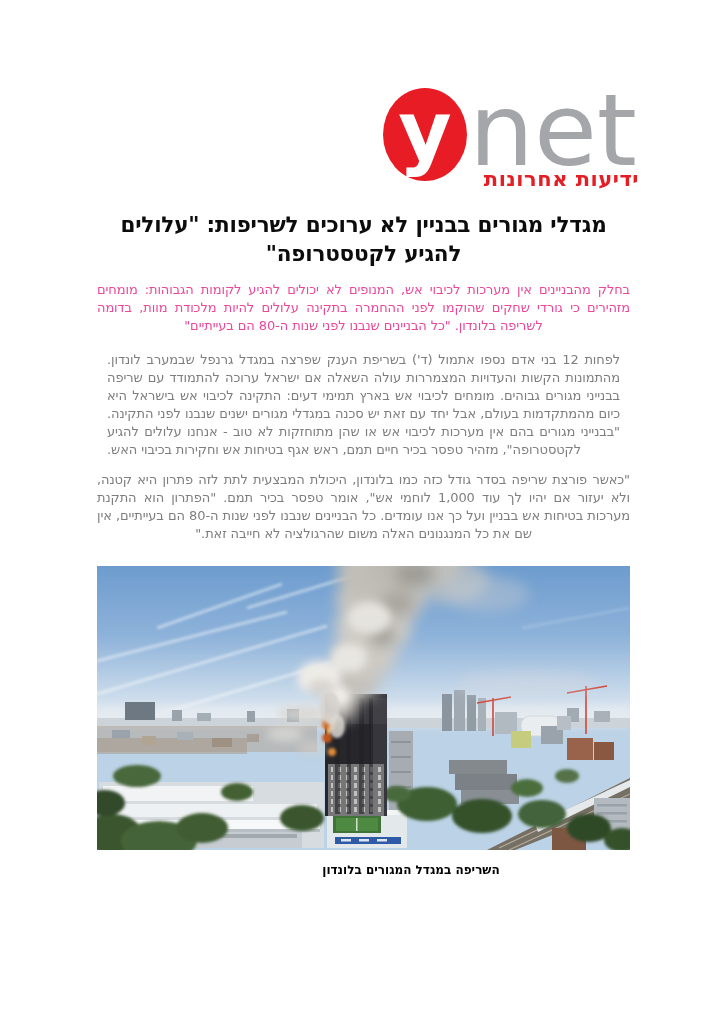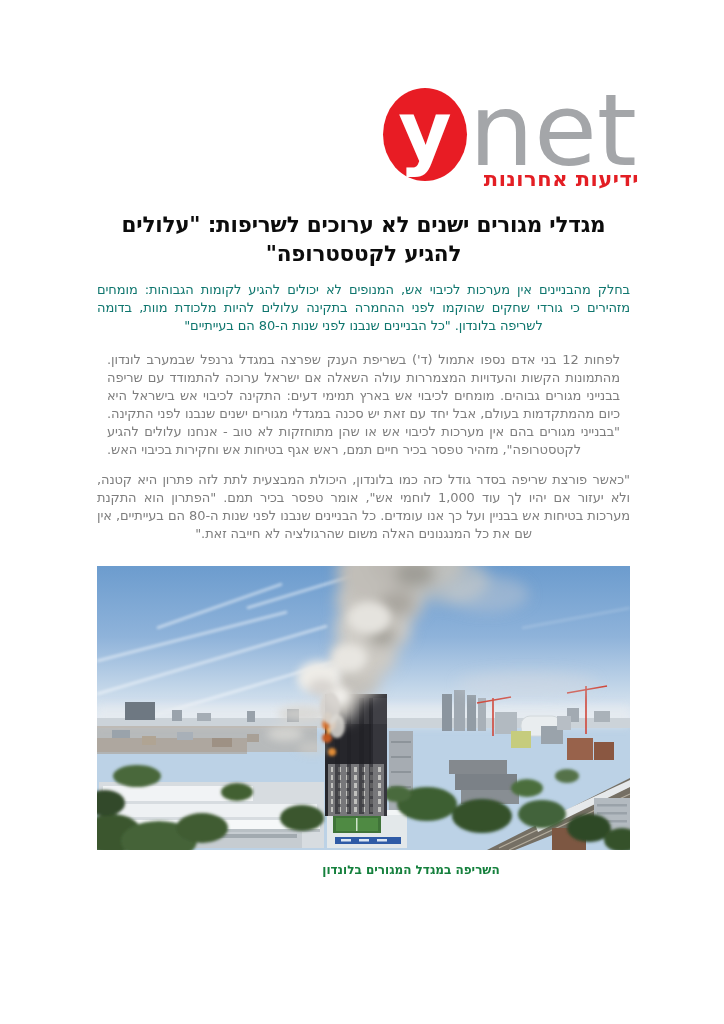--- a/index.html
+++ b/index.html
@@ -26,55 +26,55 @@
   
   main{padding:0 94px 0 97px;}
   .headline{
     margin:210px 0 0;direction:rtl;text-align:center;
     font-size:21.5px;line-height:29px;font-weight:bold;color:#0c0c0c;letter-spacing:-0.2px;
   }
   .para{
     direction:rtl;text-align:justify;font-size:13px;line-height:18px;letter-spacing:-0.1px;
   }
   .lead{
-    margin:13px 0 16px;color:#0f766e;
+    margin:13px 0 16px;color:#ec4899;
     -webkit-text-align-last:center;text-align-last:center;
   }
   .body-a{
     margin:12px 10px 0;color:#7e7e7e;
     -webkit-text-align-last:left;text-align-last:left;
   }
   .body-b{
     margin:12px 0 0;color:#7e7e7e;
     -webkit-text-align-last:center;text-align-last:center;
   }
   figure{margin:23px 0 0;padding:0;}
   .photo{width:533px;height:284px;overflow:hidden;background:#bcd2e6;}
   figcaption{
     margin-top:13px;direction:rtl;text-align:center;padding-left:95px;
-    font-size:12px;font-weight:bold;color:#15803d;
+    font-size:12px;font-weight:bold;color:#000000;
   }
 </style>
 </head>
 <body>
 
 <div class="page">
 
   <header class="logo">
     <div class="logo-circle">
       <span class="logo-y">y</span>
     </div>
     <svg class="logo-net-svg" width="172" height="95">
       <text x="0" y="79" font-family="DejaVu Sans, sans-serif" font-size="100" textLength="168" lengthAdjust="spacingAndGlyphs" fill="#a4a6a9">net</text>
     </svg>
     <div class="logo-tagline">ידיעות אחרונות</div>
   </header>
 
   <main>
-    <h1 class="headline">מגדלי מגורים ישנים לא ערוכים לשריפות: "עלולים להגיע לקטסטרופה"</h1>
+    <h1 class="headline">מגדלי מגורים בבניין לא ערוכים לשריפות: "עלולים להגיע לקטסטרופה"</h1>
 
     <p class="para lead">בחלק מהבניינים אין מערכות לכיבוי אש, המנופים לא יכולים להגיע לקומות הגבוהות: מומחים מזהירים כי גורדי שחקים שהוקמו לפני ההחמרה בתקינה עלולים להיות מלכודת מוות, בדומה לשריפה בלונדון. "כל הבניינים שנבנו לפני שנות ה-80 הם בעייתיים"</p>
 
     <p class="para body-a">לפחות 12 בני אדם נספו אתמול (ד') בשריפת הענק שפרצה במגדל גרנפל שבמערב לונדון. מהתמונות הקשות והעדויות המצמררות עולה השאלה אם ישראל ערוכה להתמודד עם שריפה בבנייני מגורים גבוהים. מומחים לכיבוי אש בארץ תמימי דעים: התקינה לכיבוי אש בישראל היא כיום מהמתקדמות בעולם, אבל יחד עם זאת יש סכנה במגדלי מגורים ישנים שנבנו לפני התקינה. "בבנייני מגורים בהם אין מערכות לכיבוי אש או שהן מתוחזקות לא טוב - אנחנו עלולים להגיע לקטסטרופה", מזהיר טפסר בכיר חיים תמם, ראש אגף בטיחות אש וחקירות בכיבוי האש.</p>
 
     <p class="para body-b">"כאשר פורצת שריפה בסדר גודל כזה כמו בלונדון, היכולת המבצעית לתת לזה פתרון היא קטנה, ולא יעזור אם יהיו לך עוד 1,000 לוחמי אש", אומר טפסר בכיר תמם. "הפתרון הוא התקנת מערכות בטיחות אש בבניין ועל כך אנו עומדים. כל הבניינים שנבנו לפני שנות ה-80 הם בעייתיים, אין שם את כל המנגנונים האלה משום שהרגולציה לא חייבה זאת."</p>
 
     <figure>
       <div class="photo">
         

